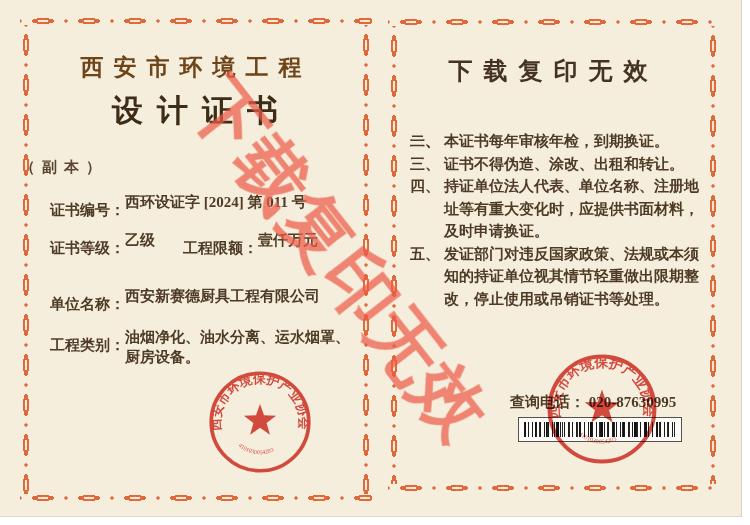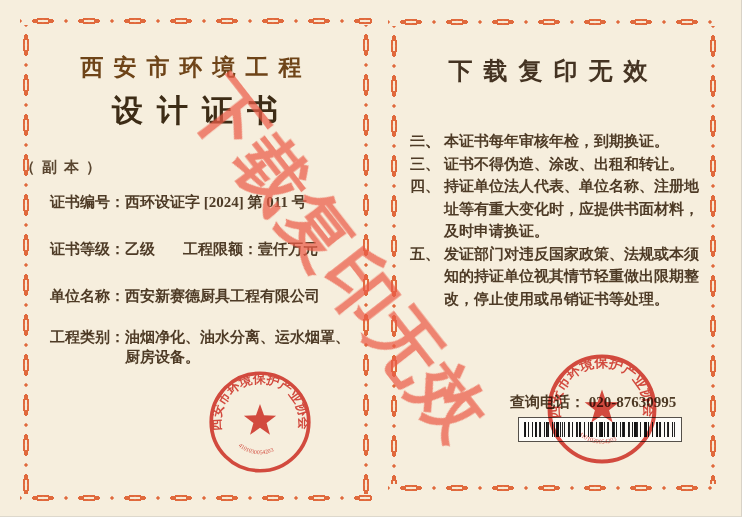--- a/index.html
+++ b/index.html
@@ -46,25 +46,25 @@
 
   
   .lp-title1{position:absolute;left:0;right:0;top:37px;text-align:center;
     font-size:23px;font-weight:700;letter-spacing:10px;color:#6e4418;}
   .lp-title2{position:absolute;left:12px;right:0;top:75px;text-align:center;
     font-size:31px;font-weight:700;letter-spacing:14px;color:#3d2c16;}
   .lp-sub{position:absolute;left:0;right:0;top:143px;text-align:left;
     font-size:15px;font-weight:700;letter-spacing:7px;color:#5a4630;}
   .row{position:absolute;left:30px;display:flex;align-items:flex-start;
     font-size:15px;font-weight:700;color:#4e3b26;line-height:20px;}
-  .row .lbl{white-space:nowrap;}
+  .row .lbl{white-space:nowrap;margin-top:8px;}
   .row .val{white-space:nowrap;}
   .row .wrapval{width:238px;white-space:normal;word-break:break-all;}
   .r-certno{top:177px;}
-  .r-grade{top:224px;align-items:flex-end;}
+  .r-grade{top:215px;}
   .r-grade .gap{width:28px;}
   .r-company{top:271px;}
   .r-category{top:312px;}
   .r-issuer{top:382px;}
   .r-valid{top:428px;font-size:14px;}
   .r-valid .val{font-family:"DejaVu Sans","Liberation Sans",sans-serif;font-size:13.5px;position:relative;top:-2px;}
 
   
   .rp-title{position:absolute;left:0;right:0;top:39px;text-align:center;
     font-size:24px;font-weight:700;letter-spacing:11px;color:#443322;}

